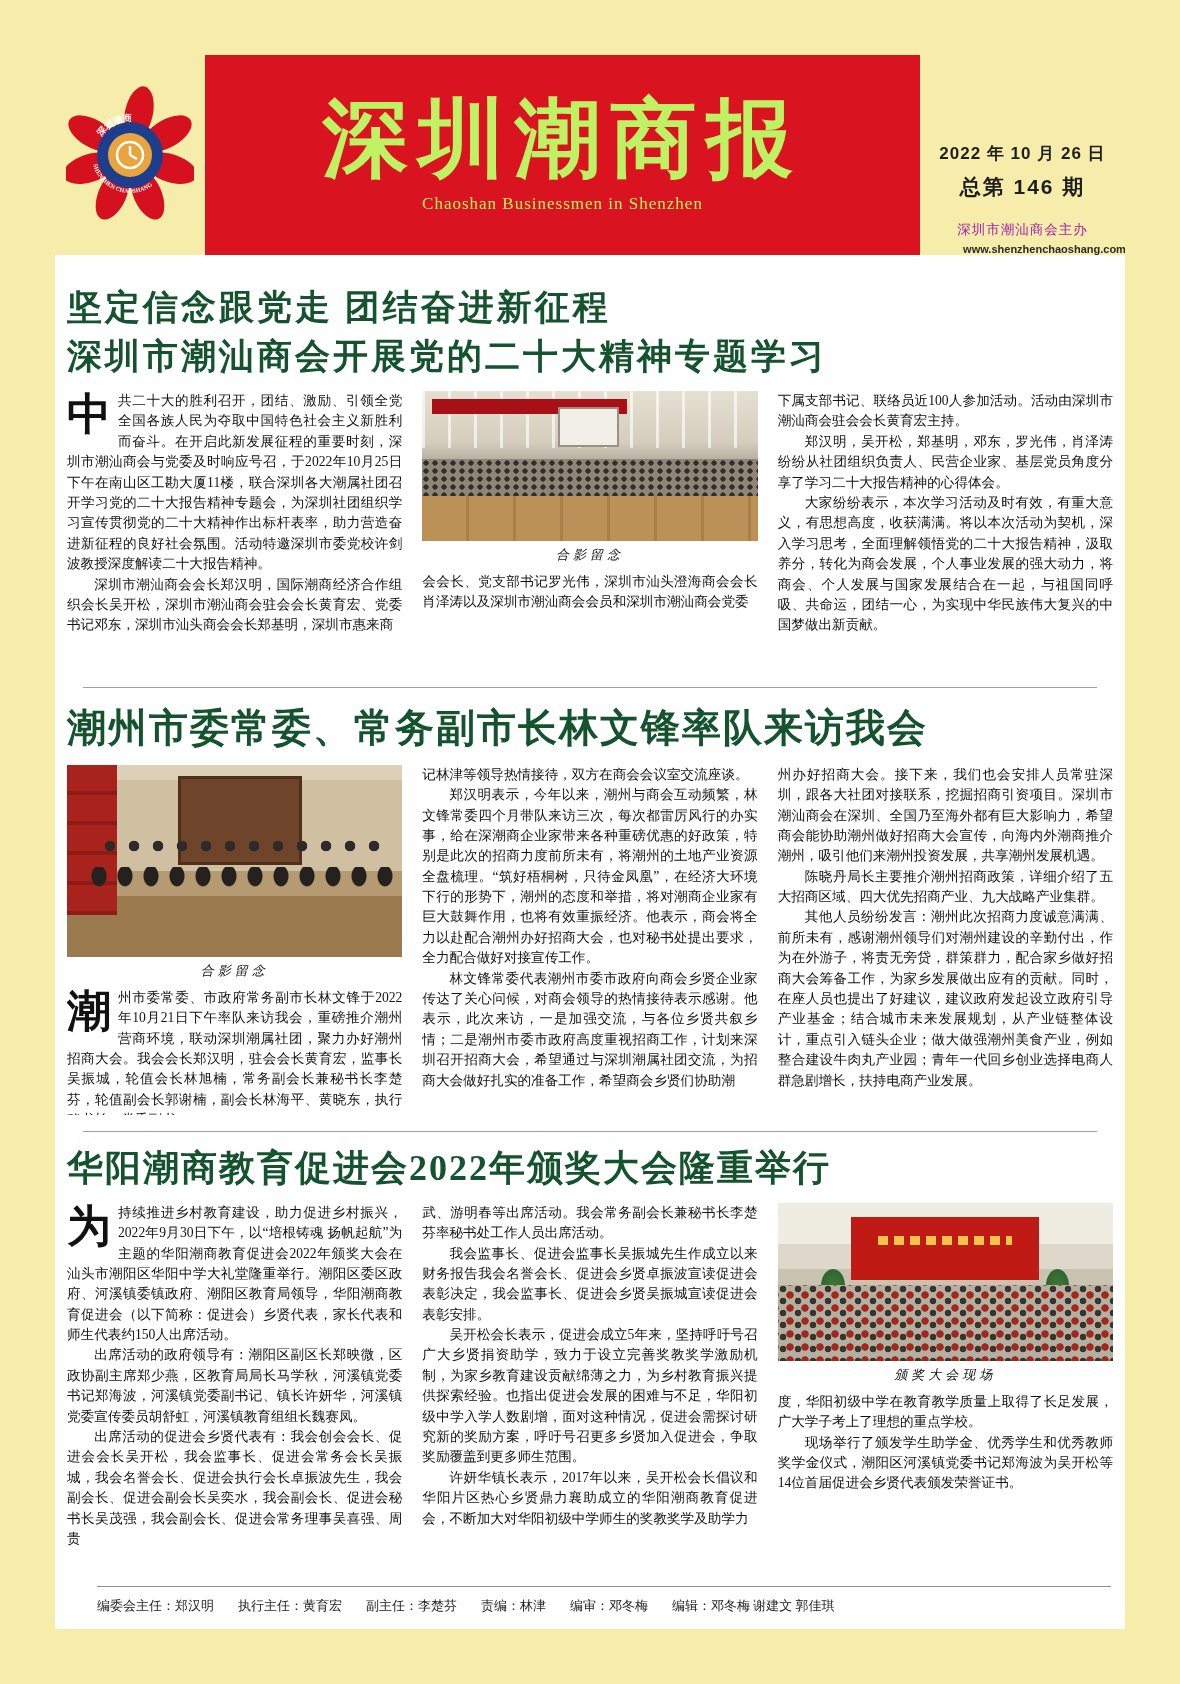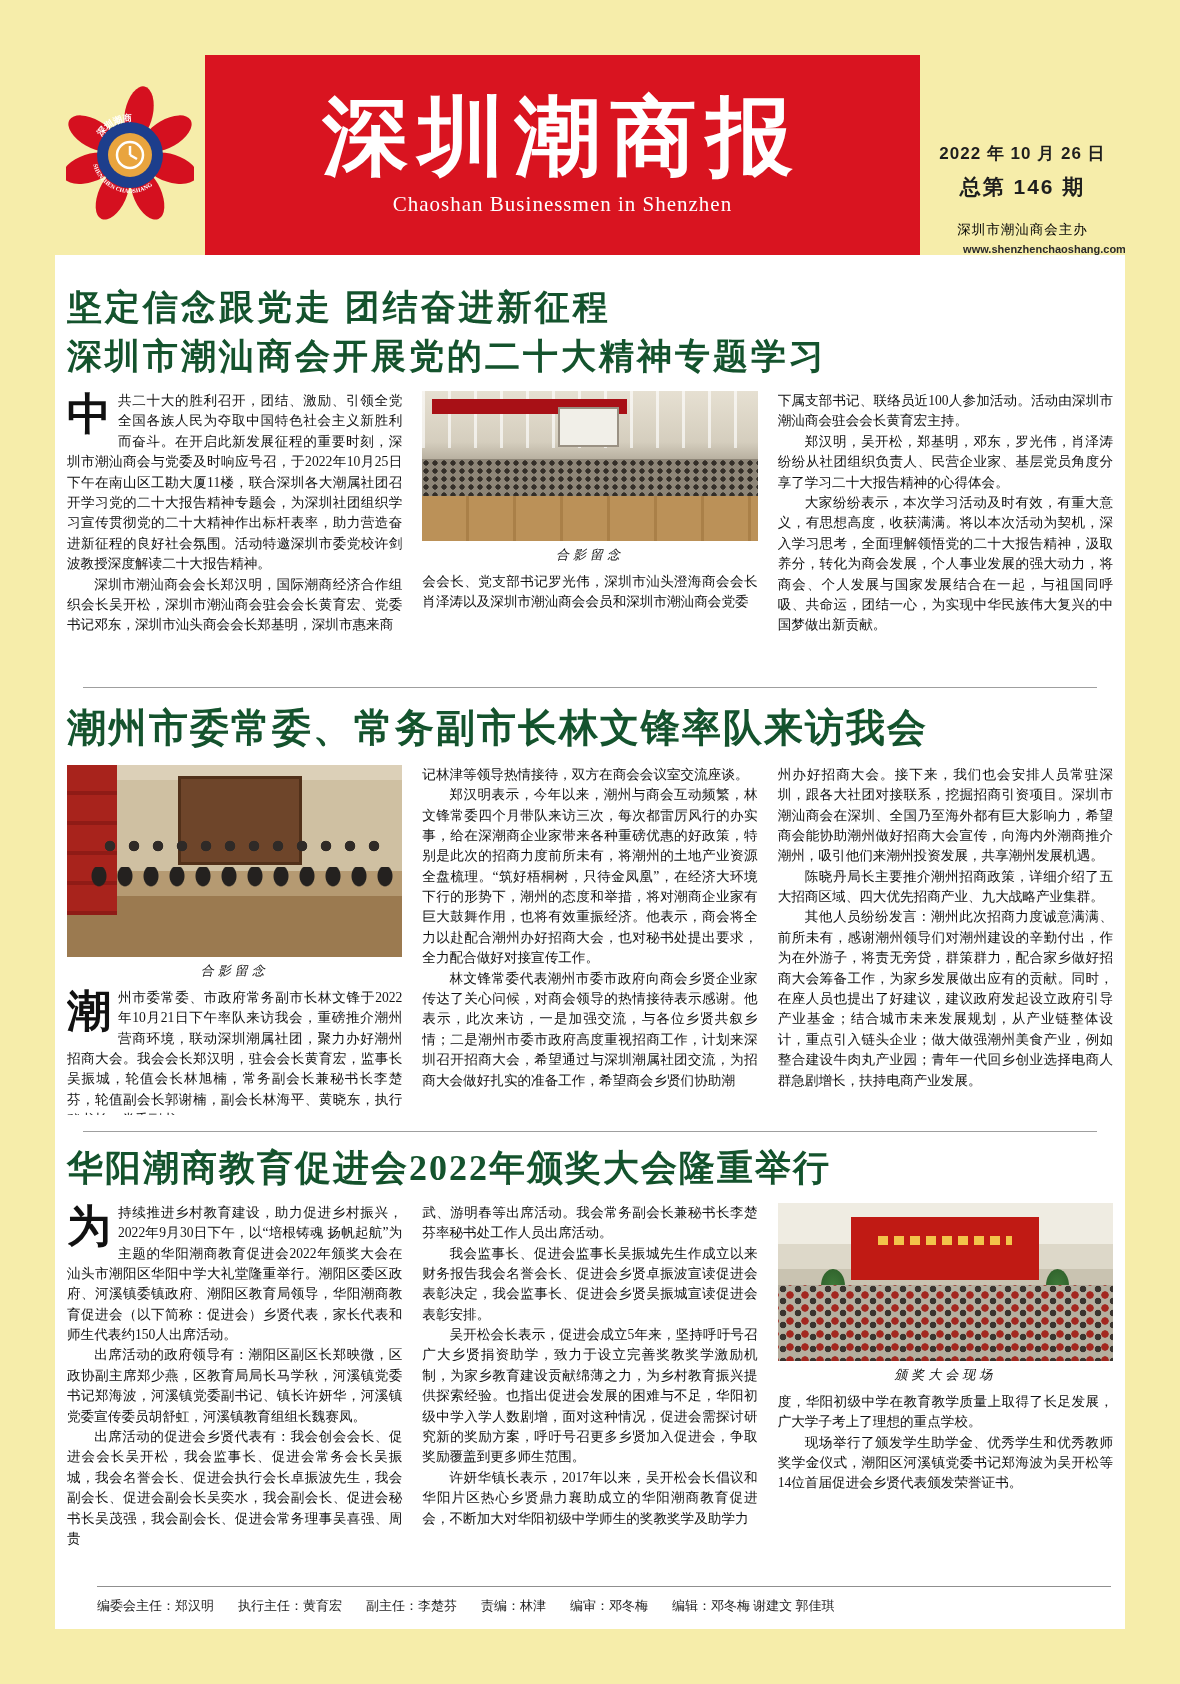--- a/index.html
+++ b/index.html
@@ -4,27 +4,27 @@
 <style>
   :root{ --red:#d91420; --yellow:#f6edaa; }
   *{ box-sizing:border-box; margin:0; padding:0; }
   body{ background:#888; font-family:"Liberation Serif","DejaVu Serif",serif; }
   .page{ position:relative; width:1180px; height:1684px; background:var(--yellow); margin:0 auto; overflow:hidden; }
   .sheet{ position:absolute; left:55px; top:55px; width:1070px; height:1574px; background:#ffffff; overflow:hidden; }
 
   
   .masthead{ display:flex; height:200px; width:100%; }
   .logo-box{ width:150px; background:var(--yellow); display:flex; align-items:center; justify-content:center; }
-  .banner{ flex:1; background:var(--red); color:#ffffff; display:flex; flex-direction:column; align-items:center; justify-content:center; }
+  .banner{ flex:1; background:var(--red); color:#bef264; display:flex; flex-direction:column; align-items:center; justify-content:center; }
   .m-title{ font-size:86px; font-weight:700; letter-spacing:10px; line-height:1; white-space:nowrap; }
-  .m-sub{ font-size:21px; margin-top:12px; letter-spacing:1px; }
+  .m-sub{ font-size:17px; margin-top:12px; letter-spacing:1px; }
   .info-box{ width:205px; background:var(--yellow); display:flex; flex-direction:column; align-items:center; justify-content:flex-end; color:#1e1e1e; }
   .m-date{ font-family:"Liberation Sans","DejaVu Sans",sans-serif; font-size:17px; font-weight:700; letter-spacing:1px; }
   .m-issue{ font-family:"Liberation Sans","DejaVu Sans",sans-serif; font-size:21px; font-weight:700; letter-spacing:2px; margin-top:8px; }
-  .m-org{ font-size:13.5px; margin-top:20px; letter-spacing:1px; color:#000000; }
+  .m-org{ font-size:13.5px; margin-top:20px; letter-spacing:1px; color:#a21caf; }
   .m-url{ font-family:"Liberation Sans","DejaVu Sans",sans-serif; font-size:11px; font-weight:700; margin-top:4px; color:#2a2a2a;margin-left:44px; }
 
   
   .content{ padding:0 12px; }
   .headline{ text-align:left; font-weight:700; color:#14532d; }
   .h-a1{ font-size:35px; line-height:1.4; letter-spacing:3px; margin:28px 0 10px; }
   .h-a2{ font-size:39px; line-height:1.25; letter-spacing:2px; margin:16px 0 12px; }
   .h-a3{ font-size:36px; line-height:1.25; letter-spacing:2px; margin:14px 0 12px; }
   .cols{ display:flex; gap:20px; overflow:hidden; }
   .cols-a1{ height:280px; }

